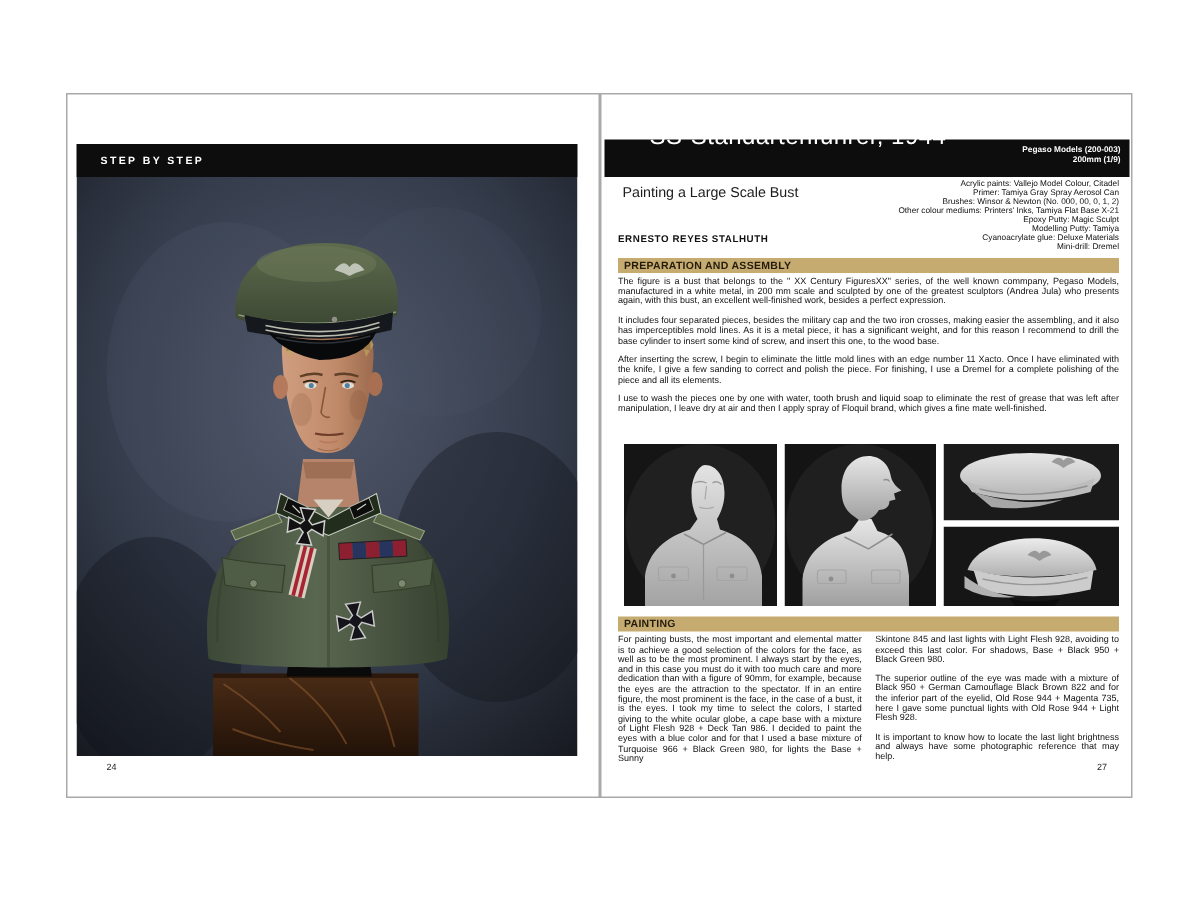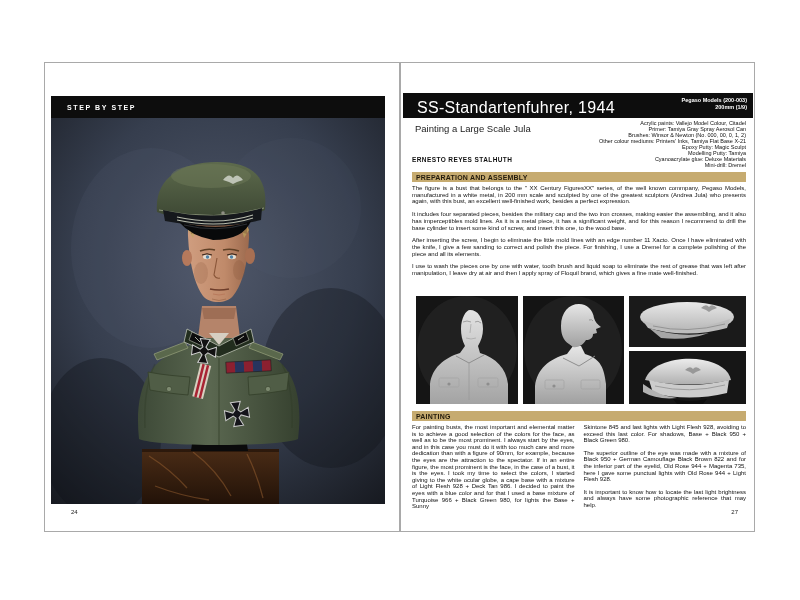--- a/index.html
+++ b/index.html
@@ -16,21 +16,21 @@
     display:flex;align-items:center;padding-left:16px;box-sizing:border-box;
     font-size:7px;font-weight:bold;letter-spacing:1.6px;}
   .main-photo{position:absolute;left:6px;top:55px;width:334px;height:386px;margin:0;}
   .main-photo svg,figure svg{display:block;width:100%;height:100%;}
   .folio{position:absolute;font-size:6px;color:#222;}
   .folio-left{left:26px;top:446px;}
   .folio-right{right:16px;top:446px;}
 
   
   .title-band{position:absolute;left:2px;top:30px;width:350px;height:25px;background:#0d0d0d;color:#fff;}
-  .title{position:absolute;left:14px;bottom:2px;margin:0;font-size:16px;font-weight:400;letter-spacing:0.3px;line-height:1;}
+  .title{position:absolute;left:14px;bottom:2px;margin:16px;font-size:16px;font-weight:400;letter-spacing:0.3px;line-height:1;}
   .kit-info{position:absolute;right:6px;top:4px;text-align:right;font-size:5.5px;font-weight:bold;line-height:7px;}
   .subtitle{position:absolute;left:14px;top:60px;font-size:9.5px;color:#1c1c1c;}
   .credits{position:absolute;right:8px;top:57px;text-align:right;font-size:5.5px;line-height:6px;color:#101010;}
   .author{position:absolute;left:11px;top:93px;font-size:6.5px;font-weight:bold;letter-spacing:0.4px;color:#111;}
   .band{position:absolute;left:11px;width:334px;height:10px;background:#c6ab70;color:#231b0c;
     font-size:7px;font-weight:bold;display:flex;align-items:center;padding-left:4px;box-sizing:border-box;letter-spacing:0.2px;}
   .band-prep{top:109px;}
   .band-paint{top:348px;}
   .prep-text{position:absolute;left:11px;top:122px;width:334px;font-size:6px;line-height:6.7px;text-align:justify;color:#111;}
   .prep-text p{margin:0 0 6px 0;}
@@ -174,21 +174,21 @@
 
   <section class="page" id="right-page">
     <header class="title-band">
       <h1 class="title">SS-Standartenfuhrer, 1944</h1>
       <div class="kit-info">
         <div>Pegaso Models (200-003)</div>
         <div>200mm (1/9)</div>
       </div>
     </header>
 
-    <div class="subtitle">Painting a Large Scale Jula</div>
+    <div class="subtitle">Painting a Large Scale Bust</div>
 
     <div class="credits">
       <div>Acrylic paints: Vallejo Model Colour, Citadel</div>
       <div>Primer: Tamiya Gray Spray Aerosol Can</div>
       <div>Brushes: Winsor &amp; Newton (No. 000, 00, 0, 1, 2)</div>
       <div>Other colour mediums: Printers' Inks, Tamiya Flat Base X-21</div>
       <div>Epoxy Putty: Magic Sculpt</div>
       <div>Modelling Putty: Tamiya</div>
       <div>Cyanoacrylate glue: Deluxe Materials</div>
       <div>Mini-drill: Dremel</div>

